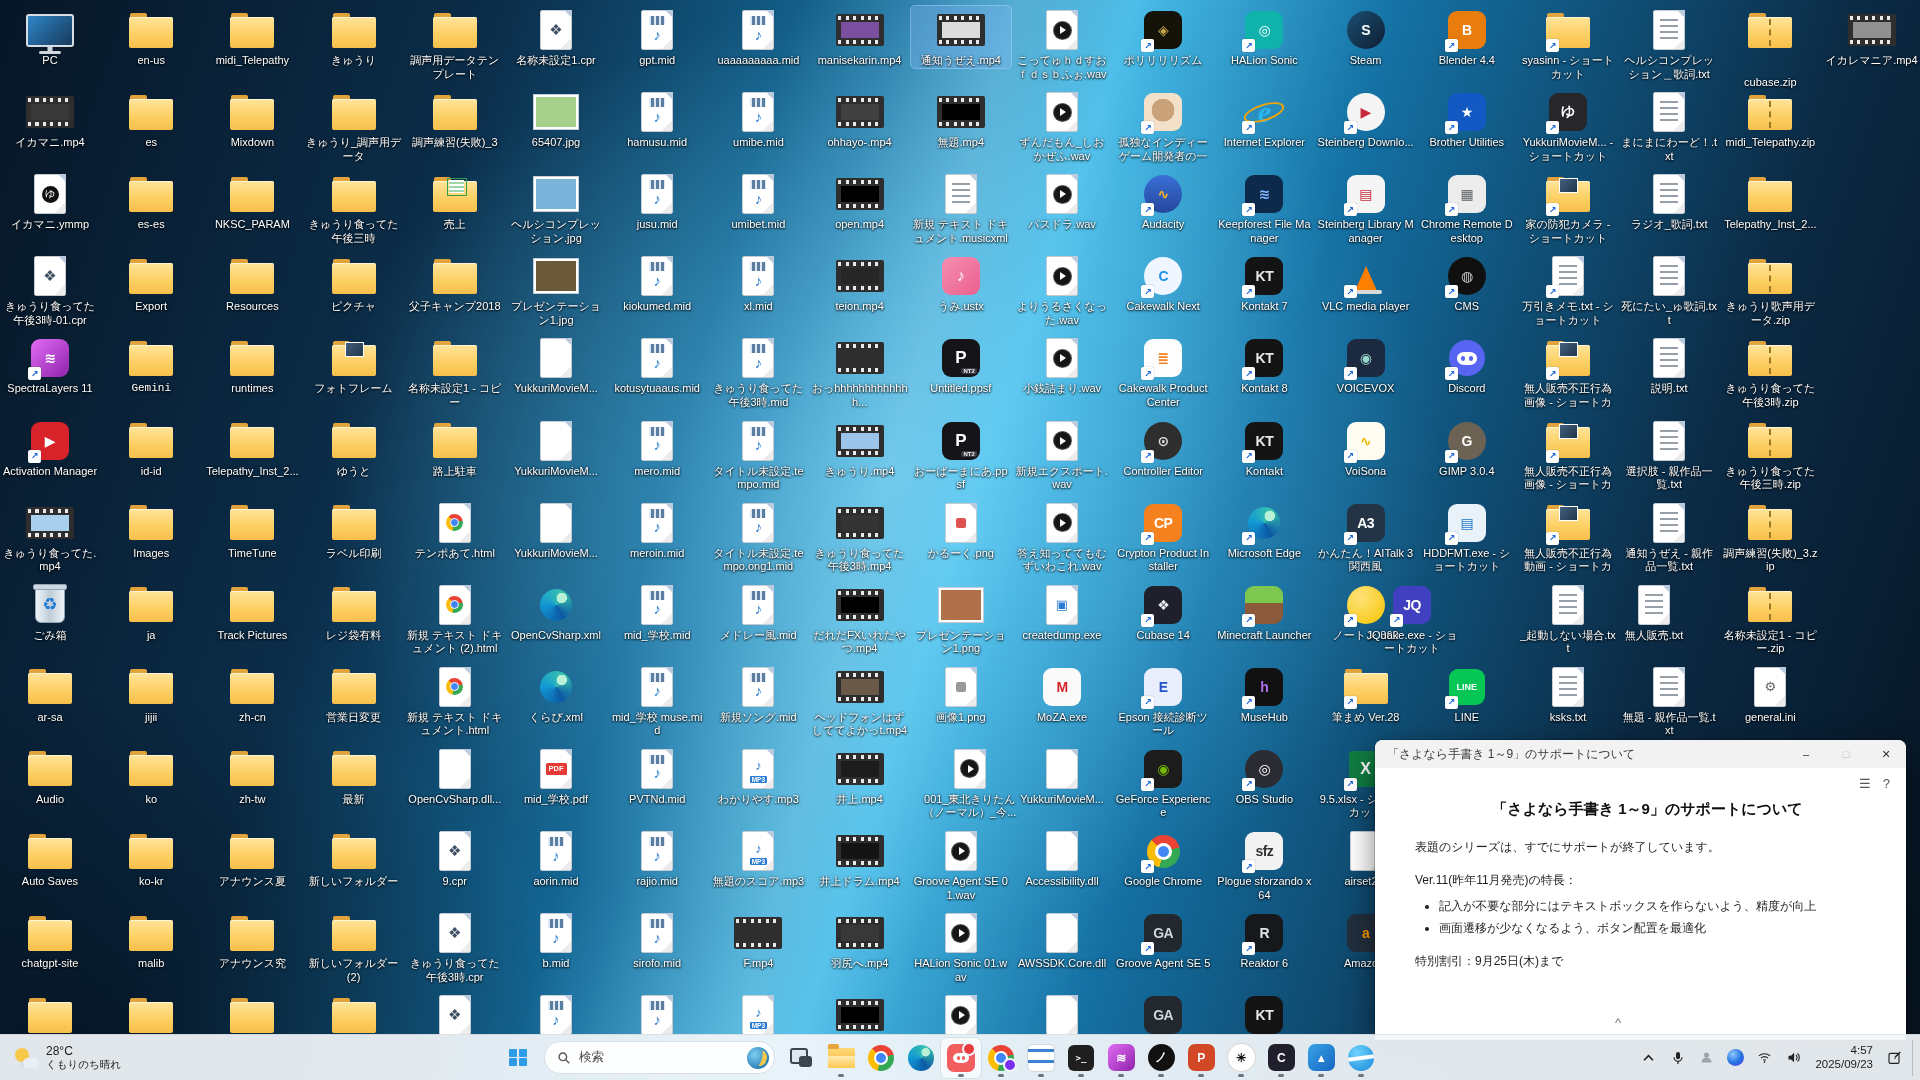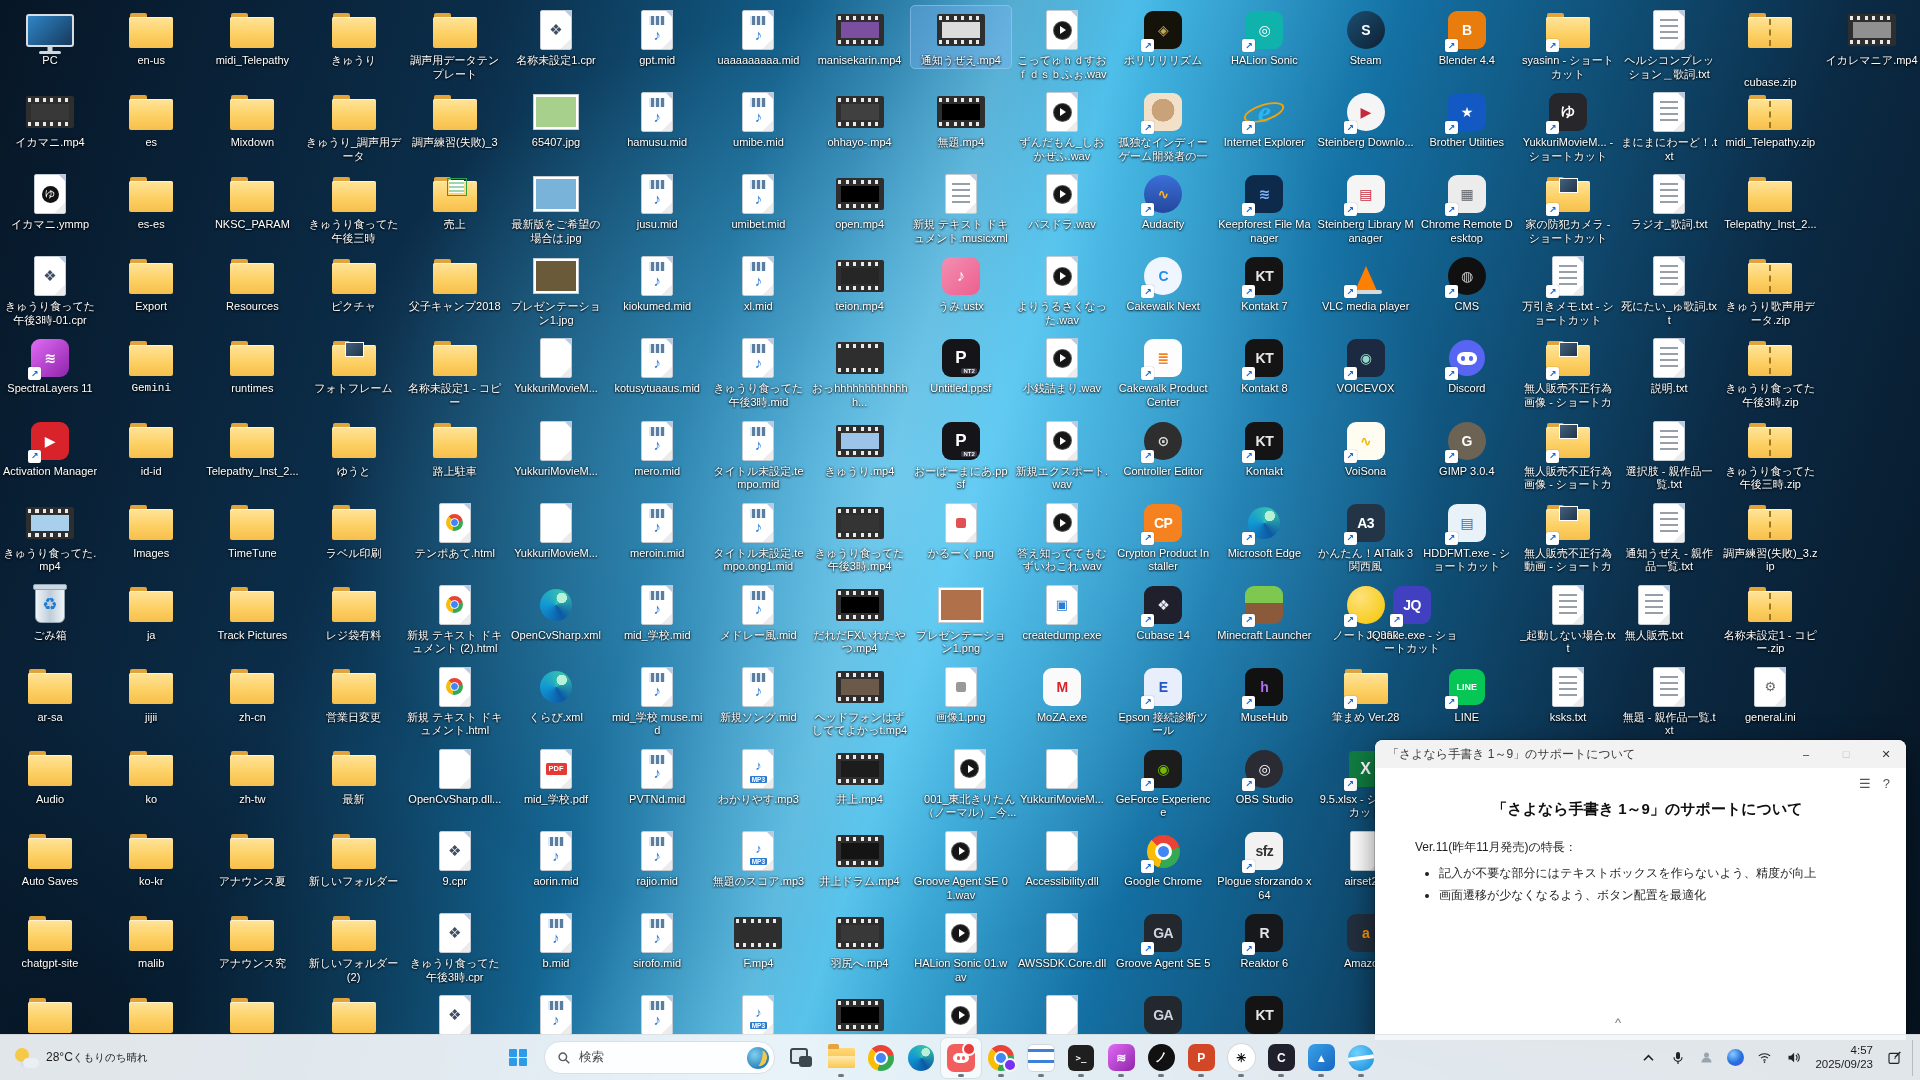--- a/index.html
+++ b/index.html
@@ -127,21 +127,21 @@
   .dbody .deadline{margin-top:13px}
   .dchev{position:absolute;left:240px;top:278px;color:#777;font-size:13px;line-height:10px}
 
   
   #taskbar{position:absolute;left:0;right:0;bottom:0;height:45px;background:rgba(242,246,250,.93);
     border-top:1px solid rgba(0,0,0,.07);z-index:100}
   .weather{position:absolute;left:6px;top:2px;height:41px;display:flex;align-items:center;gap:7px;padding:0 9px;border-radius:6px}
   .wicon{position:relative;width:24px;height:24px}
   .wicon .sun{position:absolute;left:0;top:2px;width:14px;height:14px;border-radius:50%;background:#f7c948}
   .wicon .cld{position:absolute;right:0;bottom:2px;width:16px;height:10px;border-radius:6px;background:#e9eff5;box-shadow:-4px 1px 0 -2px #d4dee8}
-  .wtxt{display:flex;flex-direction:row;line-height:13px}
+  .wtxt{display:flex;flex-direction:column;line-height:13px}
   .wtxt b{font-size:12px;color:#1b1b1b;font-weight:normal}
   .wtxt i{font-style:normal;font-size:10.5px;color:#1b1b1b}
   .centerbar{position:absolute;left:498px;top:2px;height:41px;display:flex;align-items:center;gap:6px}
   .startbtn,.tapp{position:relative;width:40px;height:40px;border:0;background:transparent;border-radius:6px;
     display:flex;align-items:center;justify-content:center;padding:0}
   .tapp.active{background:rgba(255,255,255,.65);box-shadow:0 0 0 1px rgba(0,0,0,.06)}
   .winlogo{display:grid;grid-template-columns:8px 8px;grid-gap:1.6px}
   .winlogo i{width:8px;height:8px;background:#2e9be6;border-radius:1px}
   .searchpill{width:212px;height:31px;border-radius:16px;background:rgba(255,255,255,.92);border:1px solid #d9dfe6;
     display:flex;align-items:center;gap:8px;padding:0 5px 0 12px;color:#4a4a4a}
@@ -483,21 +483,21 @@
         </span>
       </span>
       <span class="lab">売上</span>
     </div>
     <div class="cell" title="きゅうりボカコレ用サムネ.jpg" style="left: 506px; top: 170.2px;">
       <span class="ic">
         <span class="imf">
           <i style="background:#7ab3d9"></i>
         </span>
       </span>
-      <span class="lab">最新版をご希望の場合は.jpg</span>
+      <span class="lab">ヘルシコンプレッション.jpg</span>
     </div>
     <div class="cell" title="jusu.mid" style="left: 607.2px; top: 170.2px;">
       <span class="ic">
         <span class="pg">
           <i class="mfilm"></i>
           <b class="mnote">♪</b>
         </span>
       </span>
       <span class="lab">jusu.mid</span>
     </div>
@@ -1791,25 +1791,27 @@
     <span class="wbtn">–</span>
     <span class="wbtn dim">□</span>
     <span class="wbtn">✕</span>
   </div>
   <div class="dbody">
     <div class="dtools">
       <span>☰</span>
       <span>?</span>
     </div>
     <h1>「さよなら手書き 1～9」のサポートについて</h1>
+    <p>表題のシリーズは、すでにサポートが終了しています。</p>
     <p class="ver">Ver.11(昨年11月発売)の特長：</p>
     <ul>
       <li>記入が不要な部分にはテキストボックスを作らないよう、精度が向上</li>
       <li>画面遷移が少なくなるよう、ボタン配置を最適化</li>
     </ul>
+    <p class="deadline">特別割引：9月25日(木)まで</p>
   </div>
   <div class="dchev">^</div>
 </div>
 
 <div id="taskbar">
   <div class="weather">
     <span class="wicon">
         <i class="sun"></i>
         <i class="cld"></i>
       </span>

